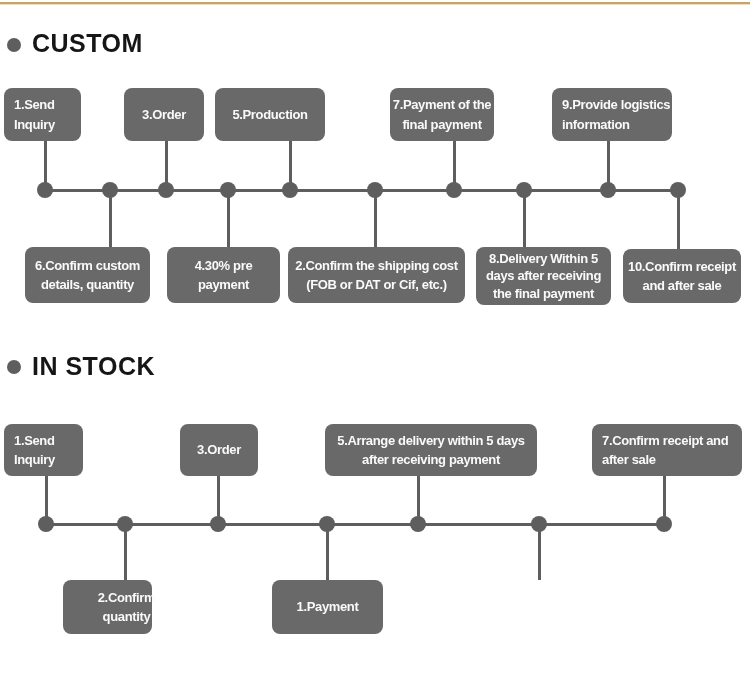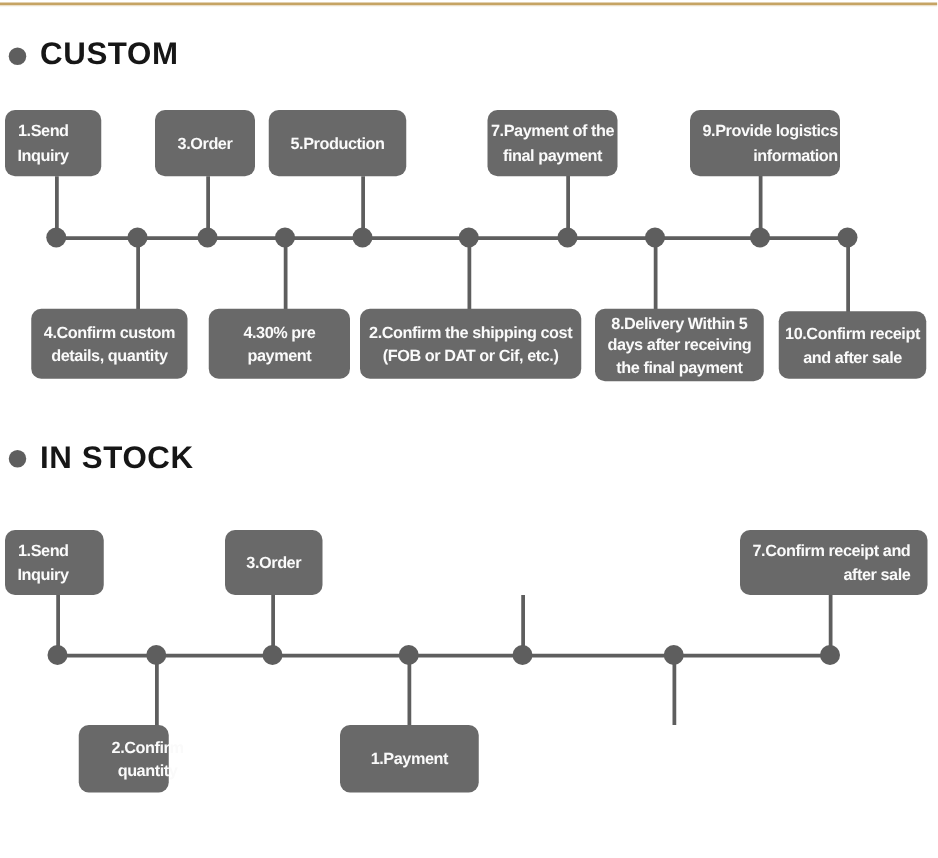--- a/index.html
+++ b/index.html
@@ -25,21 +25,21 @@
   .dot{
     position:absolute;width:16px;height:16px;border-radius:50%;
     background:var(--line,#5e5e5e);transform:translate(-50%,-50%);
   }
   .box{
     position:absolute;background:var(--box_bg,#696969);color:#fafafa;
     border-radius:8px;display:flex;align-items:center;justify-content:center;
     font-size:13px;font-weight:600;line-height:1.5;letter-spacing:-0.35px;
     white-space:pre;text-align:center;box-sizing:border-box;
   }
-  .box.left{justify-content:flex-start;text-align:right;padding-left:10px;}
+  .box.left{justify-content:flex-start;text-align:left;padding-left:10px;}
   .box.tight{line-height:1.32;}
 </style>
 </head>
 <body>
 
 <div class="canvas">
 
   <div class="accent-line"></div>
 
   <div class="bullet" style="left:7px;top:38px;"></div>
@@ -72,21 +72,21 @@
 
   <div class="box left" style="left:4px;top:88px;width:77px;height:53px;">1.Send
 Inquiry</div>
   <div class="box" style="left:124px;top:88px;width:80px;height:53px;">3.Order</div>
   <div class="box" style="left:215px;top:88px;width:110px;height:53px;">5.Production</div>
   <div class="box" style="left:390px;top:88px;width:104px;height:53px;">7.Payment of the
 final payment</div>
   <div class="box left" style="left:552px;top:88px;width:120px;height:53px;">9.Provide logistics
 information</div>
 
-  <div class="box" style="left:25px;top:247px;width:125px;height:56px;">4.Confirm custom
+  <div class="box" style="left:25px;top:247px;width:125px;height:56px;">6.Confirm custom
 details, quantity</div>
   <div class="box" style="left:167px;top:247px;width:113px;height:56px;">4.30% pre
 payment</div>
   <div class="box" style="left:288px;top:247px;width:177px;height:56px;">2.Confirm the shipping cost
 (FOB or DAT or Cif, etc.)</div>
   <div class="box tight" style="left:476px;top:247px;width:135px;height:58px;">8.Delivery Within 5
 days after receiving
 the final payment</div>
   <div class="box" style="left:623px;top:249px;width:118px;height:54px;">10.Confirm receipt
 and after sale</div>
@@ -109,20 +109,22 @@
   <div class="dot" style="left:125px;top:524px;"></div>
   <div class="dot" style="left:218px;top:524px;"></div>
   <div class="dot" style="left:327px;top:524px;"></div>
   <div class="dot" style="left:418px;top:524px;"></div>
   <div class="dot" style="left:539px;top:524px;"></div>
   <div class="dot" style="left:664px;top:524px;"></div>
 
   <div class="box left" style="left:4px;top:424px;width:79px;height:52px;">1.Send
 Inquiry</div>
   <div class="box" style="left:180px;top:424px;width:78px;height:52px;">3.Order</div>
+  <div class="box" style="left:325px;top:424px;width:212px;height:52px;">5.Arrange delivery within 5 days
+after receiving payment</div>
   <div class="box left" style="left:592px;top:424px;width:150px;height:52px;">7.Confirm receipt and
 after sale</div>
 
-  <div class="box" style="left:63px;top:580px;width:72px;height:54px;padding-left:38px;">2.Confirm
+  <div class="box" style="left:63px;top:580px;width:89px;height:54px;padding-left:38px;">2.Confirm
 quantity</div>
   <div class="box" style="left:272px;top:580px;width:111px;height:54px;">1.Payment</div>
 
 </div>
 
 </body></html>

